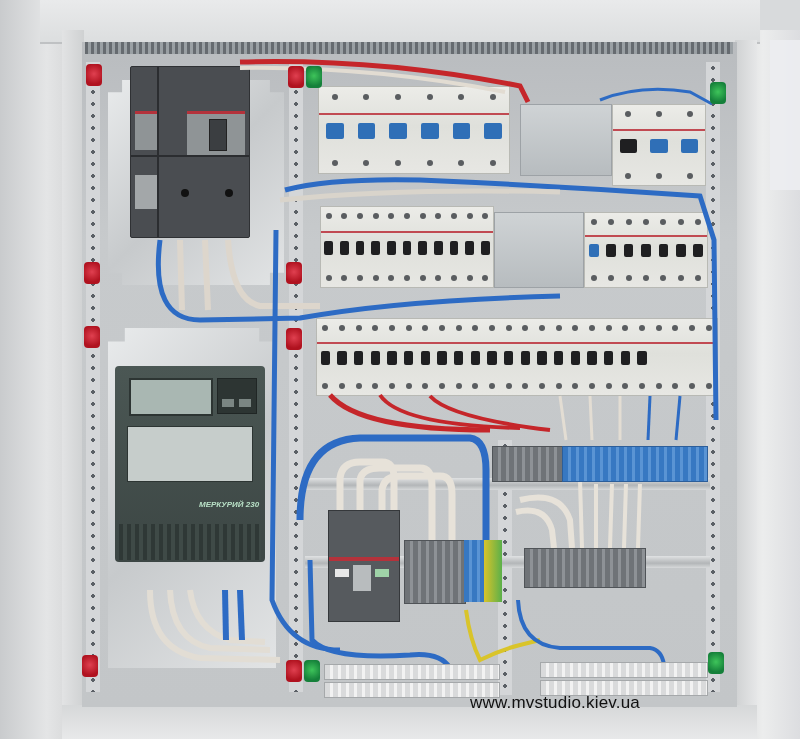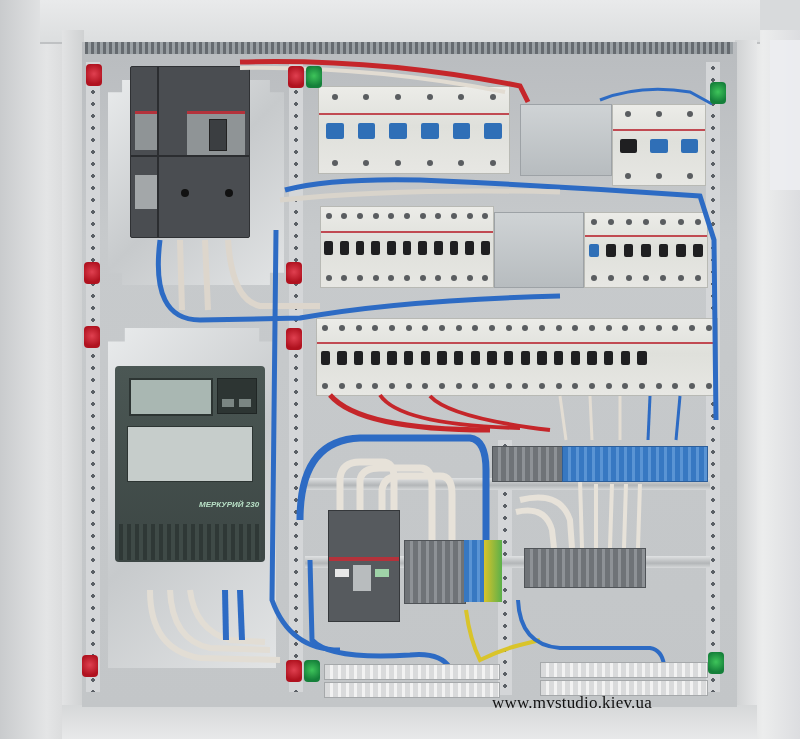--- a/index.html
+++ b/index.html
@@ -42,21 +42,21 @@
   .lever.black{background:#1f1f21;}
   .screw{position:absolute;width:6px;height:6px;border-radius:50%;background:#5a5d60;left:calc(50% - 3px);}
   .modgray{background:linear-gradient(180deg,#cfd3d5,#b7bcbf);}
   
   svg.wires{position:absolute;left:0;top:0;width:800px;height:739px;pointer-events:none;}
   
   .term{background:repeating-linear-gradient(90deg,#6f7377 0 5px,#8e9296 5px 8px);border:1px solid #505458;}
   .term-blue{background:repeating-linear-gradient(90deg,#3778c2 0 5px,#5a94d4 5px 8px);}
   .term-white{background:repeating-linear-gradient(90deg,#d9dadb 0 5px,#f2f2f2 5px 8px);border:1px solid #a5a8aa;}
   .small-brk{background:#565a5e;border:1px solid #35383b;}
-  .watermark{left:492px;top:693px;font-size:17px;color:#111;letter-spacing:0.2px;font-family:Liberation Serif, serif;}
+  .watermark{left:470px;top:693px;font-size:17px;color:#111;letter-spacing:0.2px;font-family:Liberation Sans, sans-serif;}
 </style>
 </head>
 <body>
 
 <div class="abs door-left"></div>
 <div class="abs door-right"></div>
 <div class="abs right-paper"></div>
 <div class="abs frame-top"></div>
 <div class="abs frame-left"></div>
 <div class="abs frame-right"></div>

